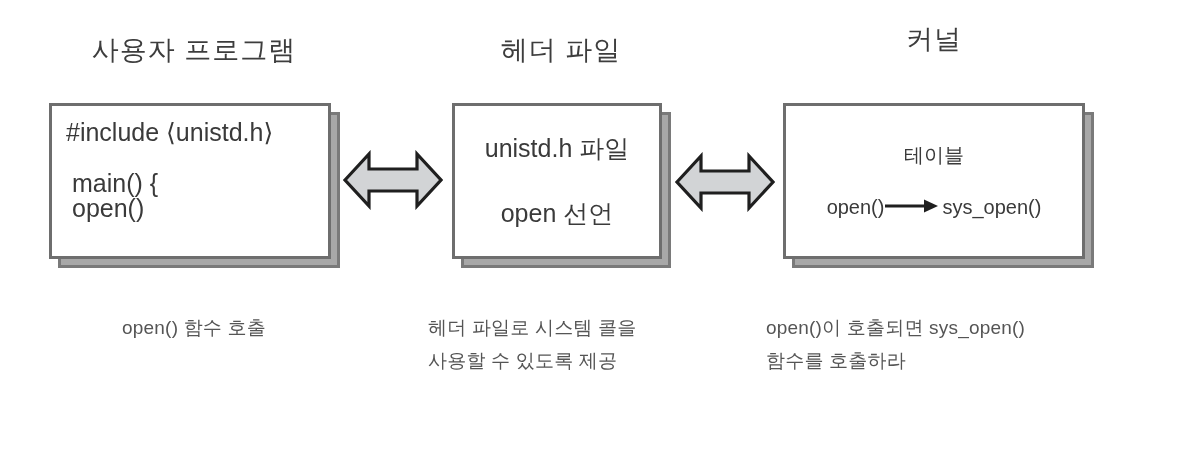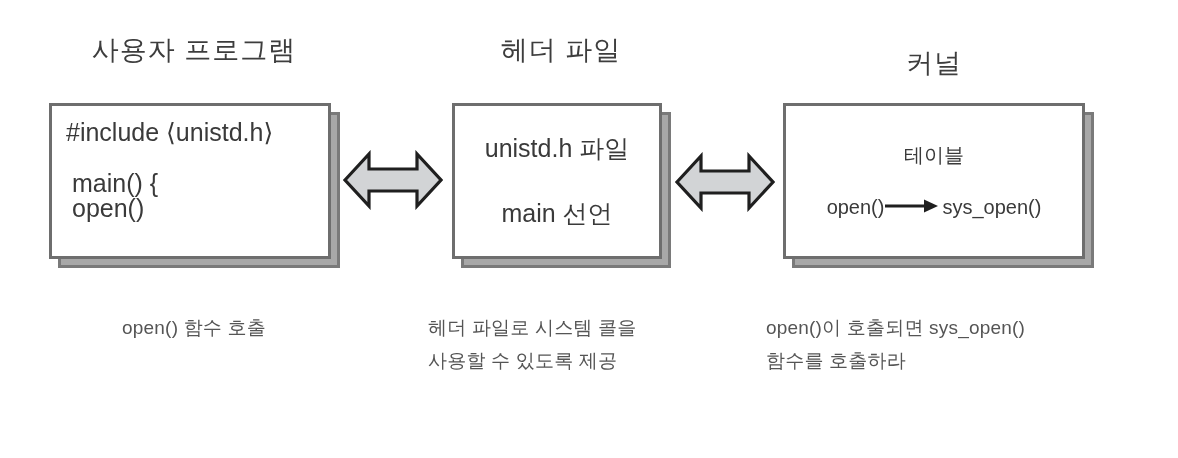--- a/index.html
+++ b/index.html
@@ -85,21 +85,21 @@
 </style>
 </head>
 <body>
 
 <div id="stage">
 
   <div class="col-title" style="left:49px;top:32px;width:290px;">사용자 프로그램</div>
 
   <div class="col-title" style="left:452px;top:32px;width:218px;">헤더 파일</div>
 
-  <div class="col-title" style="left:783px;top:45px;width:302px;">커널</div>
+  <div class="col-title" style="left:783px;top:21px;width:302px;">커널</div>
 
   <div class="stack" style="left:49px;top:103px;width:282px;height:156px;">
     <div class="shadow"></div>
     <div class="card">
       <div class="card-inner b1">
         <div class="line l1">#include ⟨unistd.h⟩</div>
         <div class="line l2">main() {</div>
         <div class="line l3">open()</div>
       </div>
     </div>
@@ -109,21 +109,21 @@
     <svg width="100" height="60" viewBox="0 0 100 60">
       <polygon points="2,30 26,4 26,19 74,19 74,4 98,30 74,56 74,41 26,41 26,56" fill="#d2d4d6" stroke="#1f1f1f" stroke-width="3.2" stroke-linejoin="miter"></polygon>
     </svg>
   </div>
 
   <div class="stack" style="left:452px;top:103px;width:210px;height:156px;">
     <div class="shadow"></div>
     <div class="card">
       <div class="card-inner b2">
         <div class="line l1">unistd.h 파일</div>
-        <div class="line l2">main 선언</div>
+        <div class="line l2">open 선언</div>
       </div>
     </div>
   </div>
 
   <div class="dbl-arrow" style="left:675px;top:152px;width:100px;height:60px;">
     <svg width="100" height="60" viewBox="0 0 100 60">
       <polygon points="2,30 26,4 26,19 74,19 74,4 98,30 74,56 74,41 26,41 26,56" fill="#d2d4d6" stroke="#1f1f1f" stroke-width="3.2" stroke-linejoin="miter"></polygon>
     </svg>
   </div>
 

